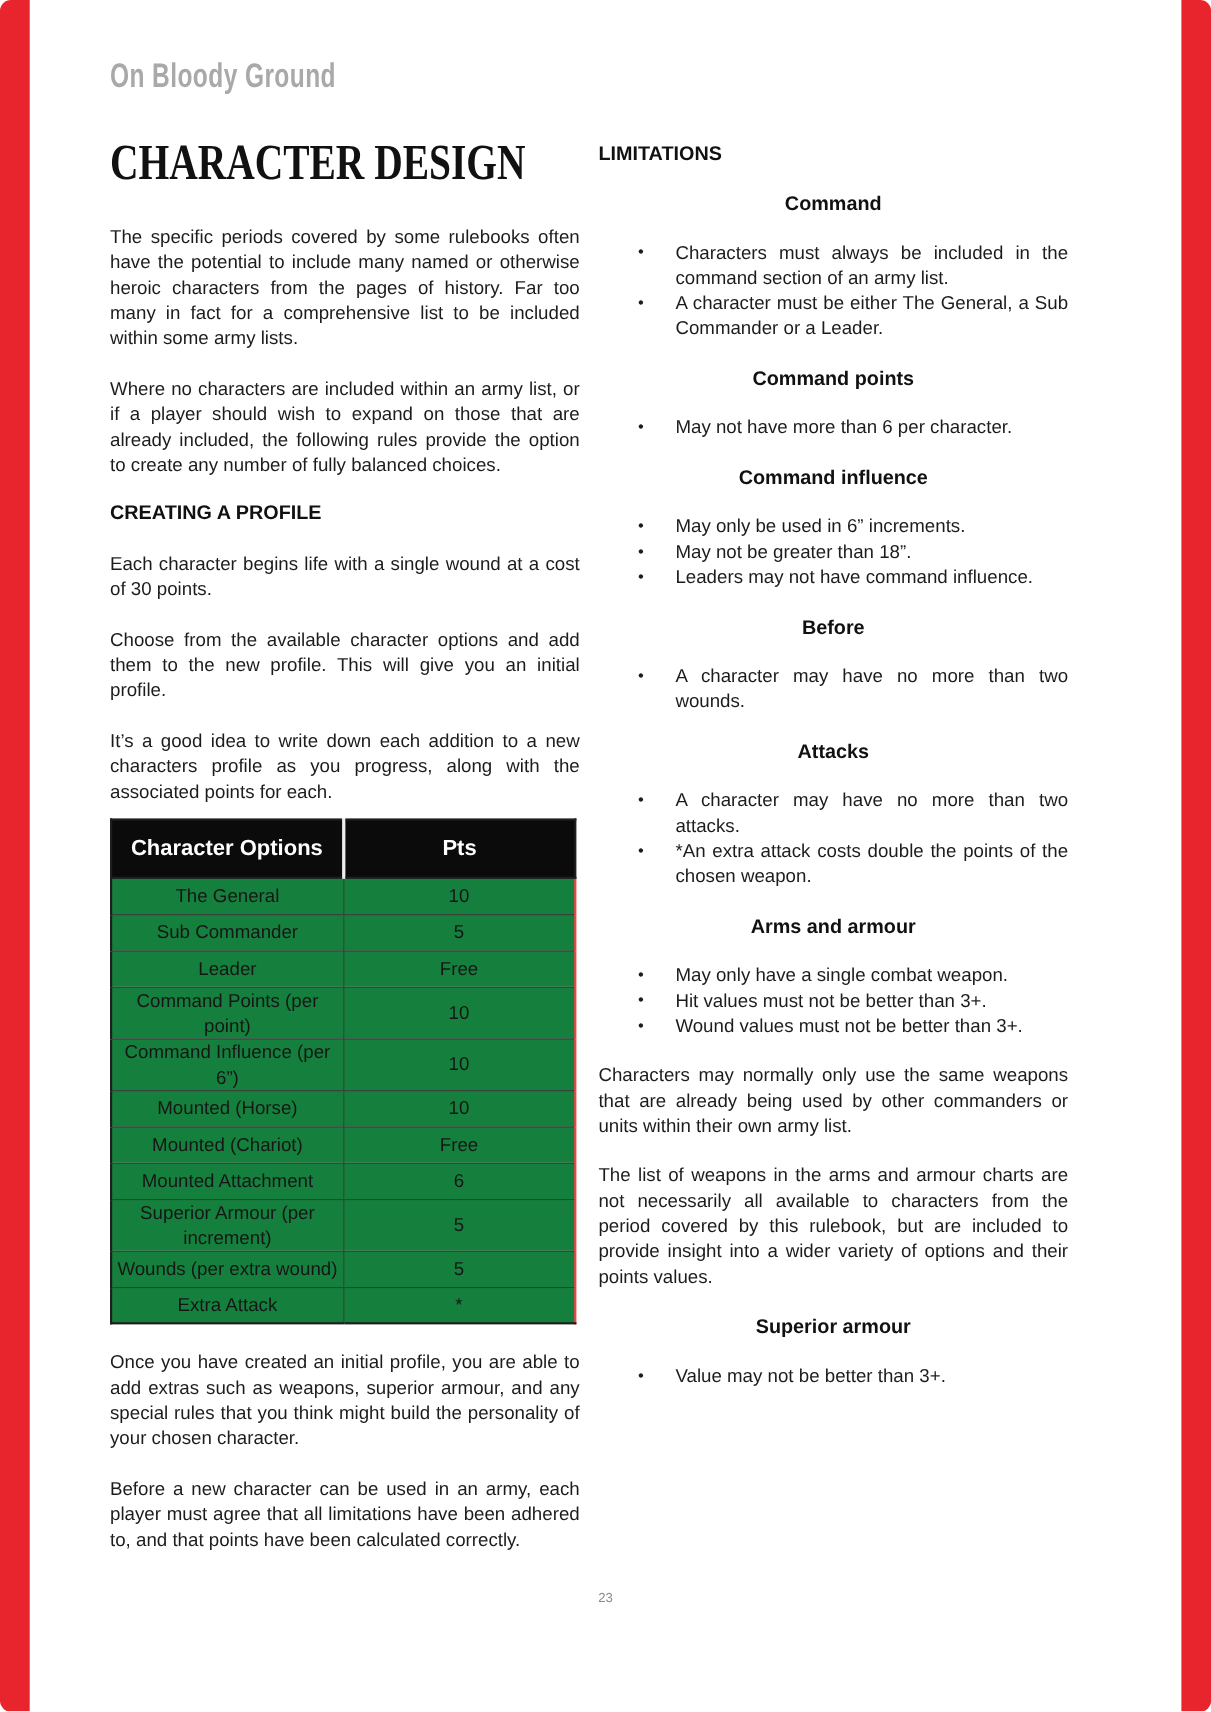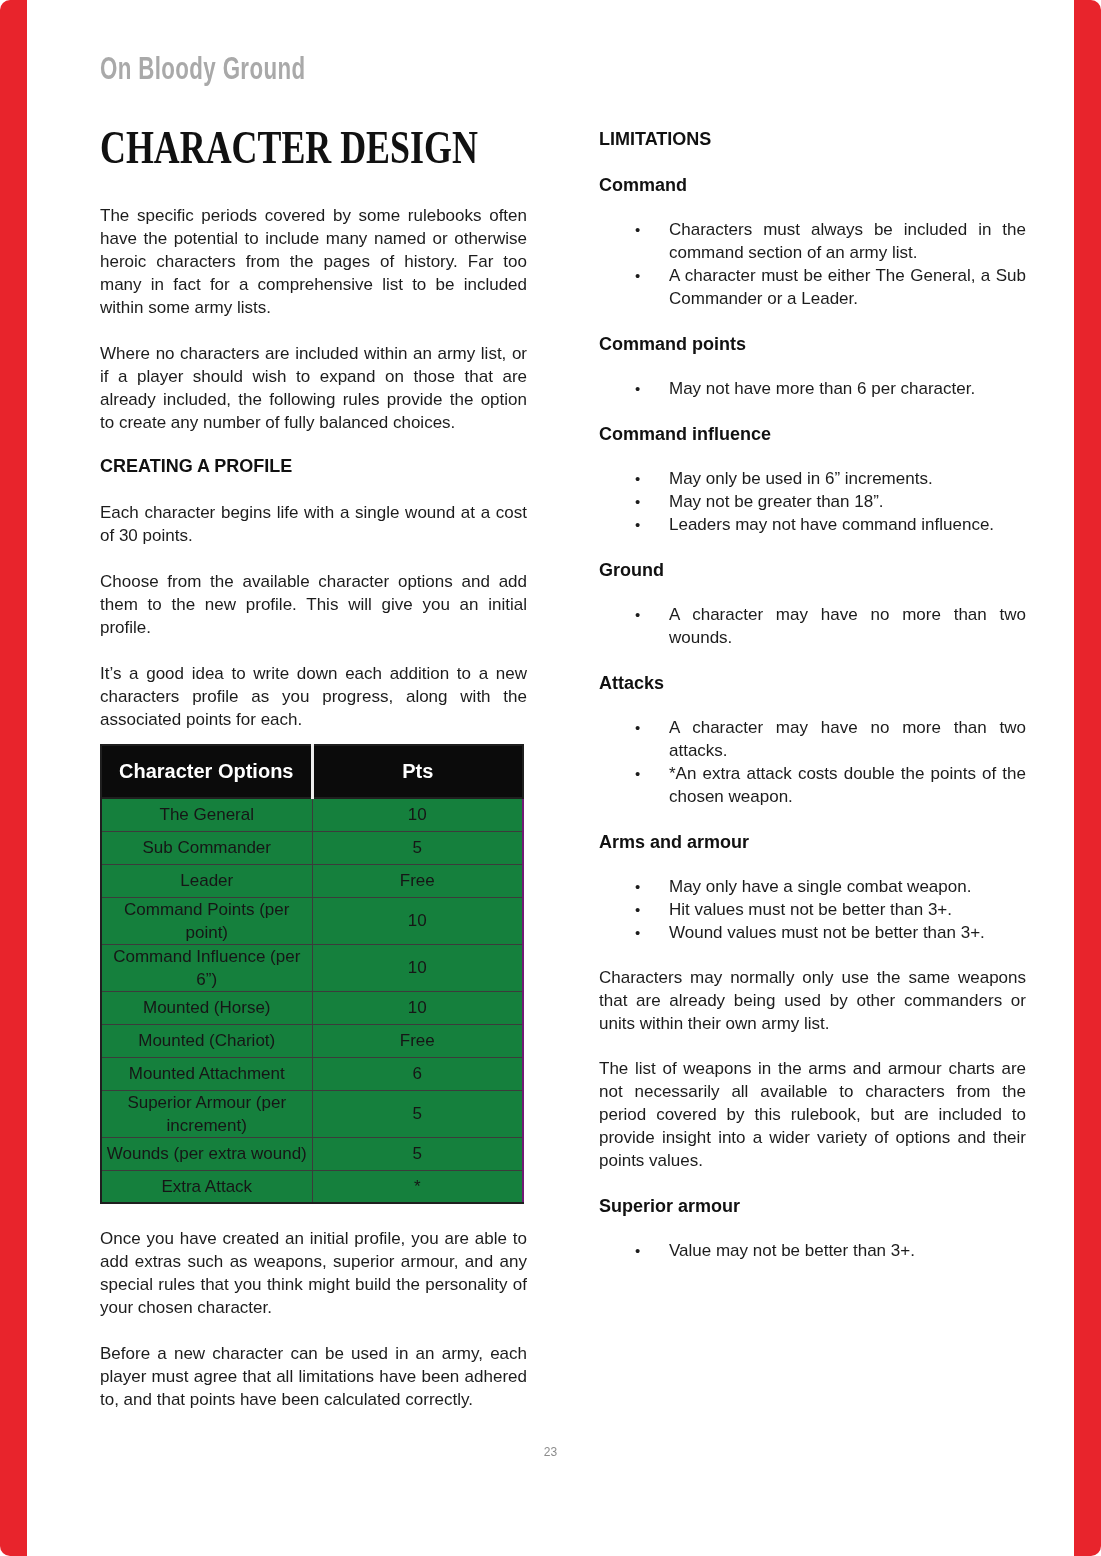--- a/index.html
+++ b/index.html
@@ -27,40 +27,40 @@
   .book-title {
     position: absolute; left: 100px; top: 52px;
     font-weight: bold; font-size: 31px; line-height: 34px;
     color: #a9a9a9; white-space: nowrap;
     transform: scaleX(0.72); transform-origin: left center;
     letter-spacing: 0.5px;
   }
 
   .col { position: absolute; top: 0; width: 427px; text-align: justify; }
   .col-left  { left: 100px; }
-  .col-right { left: 599px; }
+  .col-right { left: 544px; }
 
   .page-title {
     margin: 125px 0 0 0;
     font-family: "Liberation Serif", serif;
     font-weight: bold; font-size: 46px; line-height: 46px;
     color: #111; white-space: nowrap;
     transform: scaleX(0.78); transform-origin: left center;
   }
   .col p { margin: 23px 0 0 0; }
   .col p.first-after-title { margin-top: 33px; }
 
   h2.sec {
     font-size: 18px; line-height: 23px; font-weight: bold;
     color: #111; margin: 21px 0 0 0; text-align: left;
   }
   .col-right h2.sec { margin-top: 128px; }
   h3.sub {
     font-size: 18px; line-height: 23px; font-weight: bold;
-    color: #111; margin: 23px 0 0 0; text-align: left;
+    color: #111; margin: 23px 0 0 0; text-align: center;
   }
   .bullets { margin-top: 21px; }
   .bullet { display: flex; }
   .bullet .dot {
     flex: 0 0 70px; padding-left: 36px; color: #1c1c1c;
     font-size: 15px; line-height: 23px; text-align: left;
   }
   .bullet .btxt { flex: 1 1 auto; text-align: justify; }
   .rsec p { margin: 22px 0 0 0; }
 
@@ -74,21 +74,21 @@
     font-size: 20px; height: 53px; border: 2px solid #1f1f1f;
   }
   table.opts thead th.pts-col { border-left: 3px solid #ededed; margin-left: 24px; }
   table.opts td {
     height: 33px; font-size: 17px; color: #161616;
     border: 1px solid #3b3b3b; background: #15803d;
   }
   table.opts tr td:first-child { width: 369px; }
   table.opts tr td:last-child  { width: 55px; }
   table.opts tbody tr td { border-left: 2px solid #1f1f1f; }
-  table.opts tbody tr td:last-child { border-left: 1px solid #3b3b3b; border-right: 2px solid #701a75; }
+  table.opts tbody tr td:last-child { border-left: 1px solid #3b3b3b; border-right: 2px solid #ef4444; }
   table.opts tbody tr:last-child td { border-bottom: 2px solid #1f1f1f; }
   table.opts tbody tr td:first-child { border-left: 2px solid #1f1f1f; }
 
   .page-number {
     position: absolute; left: 0; top: 1442px; width: 1101px;
     text-align: center; color: #8c8c8c; font-size: 12px; line-height: 20px;
   }
 </style>
 </head>
 <body>
@@ -209,21 +209,21 @@
             <span class="btxt">May not be greater than 18”.</span>
           </div>
         <div class="bullet">
             <span class="dot">•</span>
             <span class="btxt">Leaders may not have command influence.</span>
           </div>
       </div>
     </div>
 
     <div class="rsec">
-      <h3 class="sub">Ground</h3>
+      <h3 class="sub">Before</h3>
       <div class="bullets">
         <div class="bullet">
             <span class="dot">•</span>
             <span class="btxt">A character may have no more than two wounds.</span>
           </div>
       </div>
     </div>
 
     <div class="rsec">
       <h3 class="sub">Attacks</h3>

